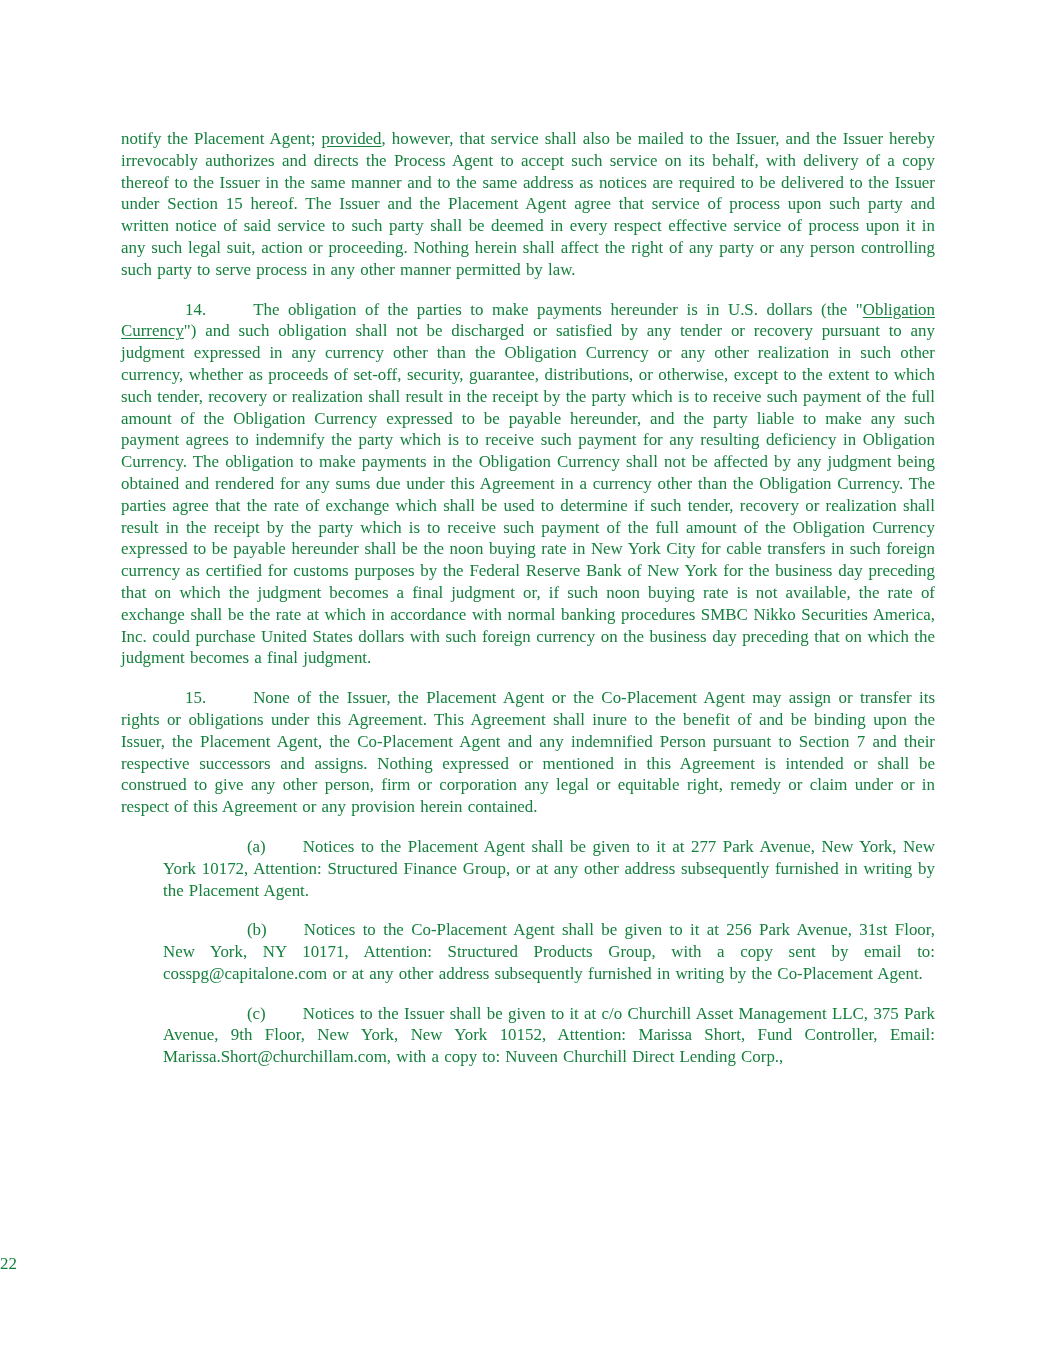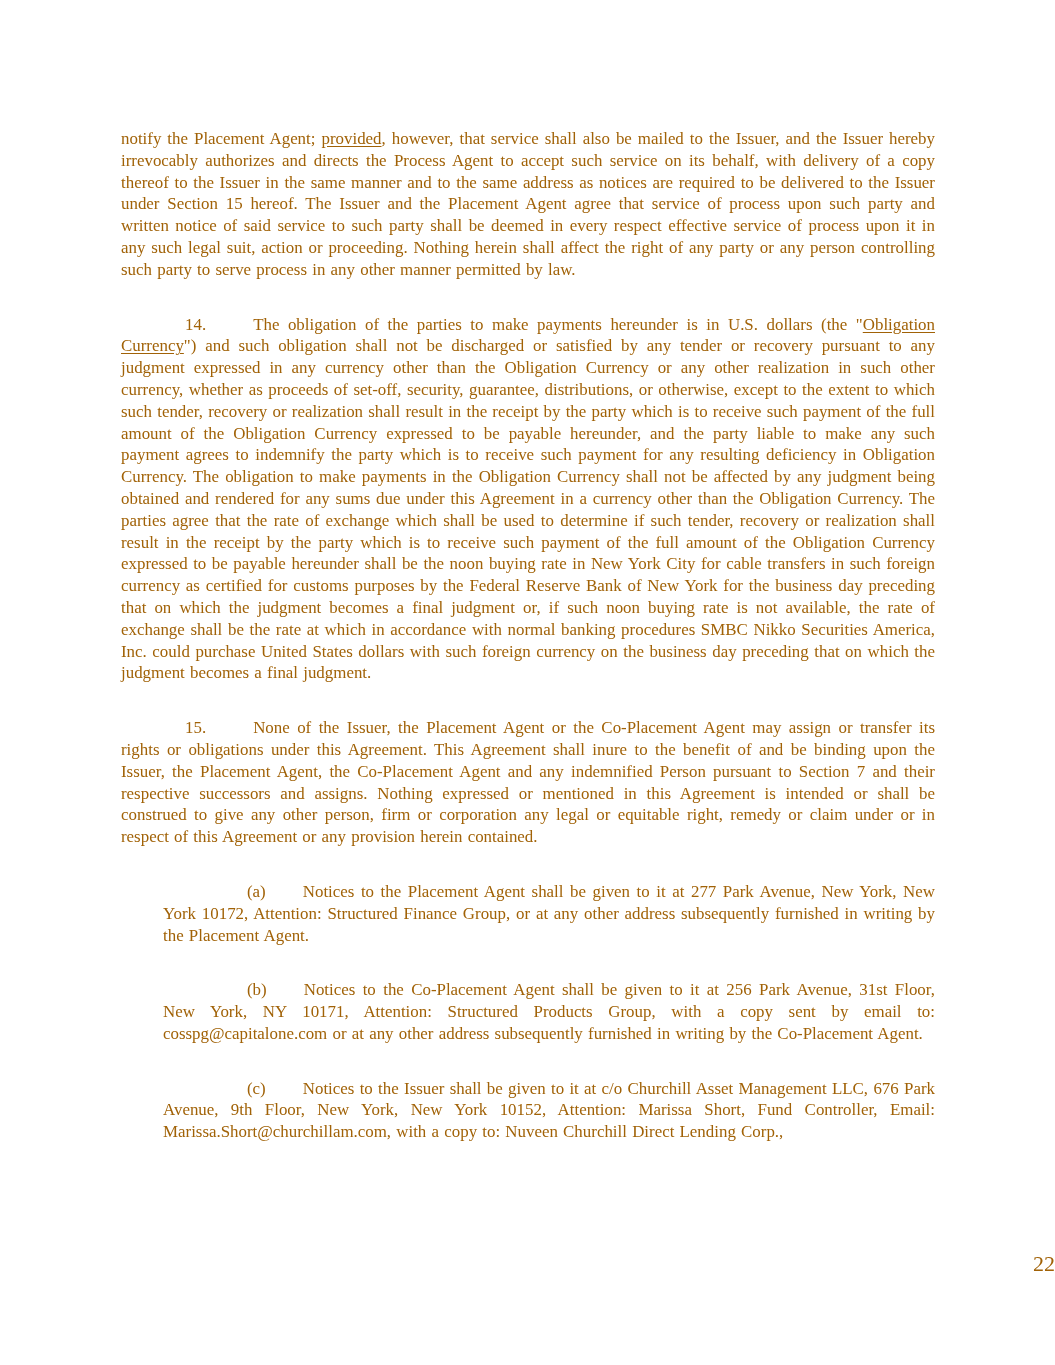--- a/index.html
+++ b/index.html
@@ -7,38 +7,38 @@
     padding: 0;
     background: #e8e8e8;
   }
   .page {
     position: relative;
     width: 1055px;
     height: 1365px;
     margin: 0 auto;
     background: #ffffff;
     font-family: "Liberation Serif", serif;
-    color: #a16207;
+    color: #15803d;
     overflow: hidden;
   }
   .content {
     position: absolute;
     left: 121px;
     top: 128px;
     width: 814px;
   }
   .para {
     margin: 0;
     font-size: 16.9px;
     line-height: 21.8px;
     text-align: justify;
     word-spacing: 1px;
   }
   .para + .para {
-    margin-top: 33px;
+    margin-top: 18px;
   }
   .numbered {
     text-indent: 64px;
   }
   .ptab {
     display: inline-block;
     width: 47px;
   }
   .sub {
     margin-left: 42px;
@@ -52,40 +52,40 @@
   }
   .u {
     text-decoration: underline;
     text-underline-offset: 2px;
   }
   .page-number {
     position: absolute;
     top: 1253px;
     left: 0;
     width: 100%;
-    text-align: right;
-    font-size: 22px;
+    text-align: left;
+    font-size: 17px;
     line-height: 21.8px;
   }
 </style>
 </head>
 <body>
 
 <div class="page">
   <div class="content">
 
     <p class="para"><span>notify the Placement Agent; </span><span class="u">provided</span><span>, however, that service shall also be mailed to the Issuer, and the Issuer hereby irrevocably authorizes and directs the Process Agent to accept such service on its behalf, with delivery of a copy thereof to the Issuer in the same manner and to the same address as notices are required to be delivered to the Issuer under Section 15 hereof. The Issuer and the Placement Agent agree that service of process upon such party and written notice of said service to such party shall be deemed in every respect effective service of process upon it in any such legal suit, action or proceeding. Nothing herein shall affect the right of any party or any person controlling such party to serve process in any other manner permitted by law.</span></p>
 
     <p class="para numbered"><span>14.</span><span class="ptab"></span><span>The obligation of the parties to make payments hereunder is in U.S. dollars (the "</span><span class="u">Obligation Currency</span><span>") and such obligation shall not be discharged or satisfied by any tender or recovery pursuant to any judgment expressed in any currency other than the Obligation Currency or any other realization in such other currency, whether as proceeds of set-off, security, guarantee, distributions, or otherwise, except to the extent to which such tender, recovery or realization shall result in the receipt by the party which is to receive such payment of the full amount of the Obligation Currency expressed to be payable hereunder, and the party liable to make any such payment agrees to indemnify the party which is to receive such payment for any resulting deficiency in Obligation Currency. The obligation to make payments in the Obligation Currency shall not be affected by any judgment being obtained and rendered for any sums due under this Agreement in a currency other than the Obligation Currency. The parties agree that the rate of exchange which shall be used to determine if such tender, recovery or realization shall result in the receipt by the party which is to receive such payment of the full amount of the Obligation Currency expressed to be payable hereunder shall be the noon buying rate in New York City for cable transfers in such foreign currency as certified for customs purposes by the Federal Reserve Bank of New York for the business day preceding that on which the judgment becomes a final judgment or, if such noon buying rate is not available, the rate of exchange shall be the rate at which in accordance with normal banking procedures SMBC Nikko Securities America, Inc. could purchase United States dollars with such foreign currency on the business day preceding that on which the judgment becomes a final judgment.</span></p>
 
     <p class="para numbered"><span>15.</span><span class="ptab"></span><span>None of the Issuer, the Placement Agent or the Co-Placement Agent may assign or transfer its rights or obligations under this Agreement. This Agreement shall inure to the benefit of and be binding upon the Issuer, the Placement Agent, the Co-Placement Agent and any indemnified Person pursuant to Section 7 and their respective successors and assigns. Nothing expressed or mentioned in this Agreement is intended or shall be construed to give any other person, firm or corporation any legal or equitable right, remedy or claim under or in respect of this Agreement or any provision herein contained.</span></p>
 
 
     <p class="para sub"><span>(a)</span><span class="subtab"></span><span>Notices to the Placement Agent shall be given to it at 277 Park Avenue, New York, New York 10172, Attention: Structured Finance Group, or at any other address subsequently furnished in writing by the Placement Agent.</span></p>
 
     <p class="para sub"><span>(b)</span><span class="subtab"></span><span>Notices to the Co-Placement Agent shall be given to it at 256 Park Avenue, 31st Floor, New York, NY 10171, Attention: Structured Products Group, with a copy sent by email to: cosspg@capitalone.com or at any other address subsequently furnished in writing by the Co-Placement Agent.</span></p>
 
-    <p class="para sub"><span>(c)</span><span class="subtab"></span><span>Notices to the Issuer shall be given to it at c/o Churchill Asset Management LLC, 676 Park Avenue, 9th Floor, New York, New York 10152, Attention: Marissa Short, Fund Controller, Email: Marissa.Short@churchillam.com, with a copy to: Nuveen Churchill Direct Lending Corp.,</span></p>
+    <p class="para sub"><span>(c)</span><span class="subtab"></span><span>Notices to the Issuer shall be given to it at c/o Churchill Asset Management LLC, 375 Park Avenue, 9th Floor, New York, New York 10152, Attention: Marissa Short, Fund Controller, Email: Marissa.Short@churchillam.com, with a copy to: Nuveen Churchill Direct Lending Corp.,</span></p>
 
   </div>
 
   <div class="page-number">22</div>
 </div>
 
 </body></html>

